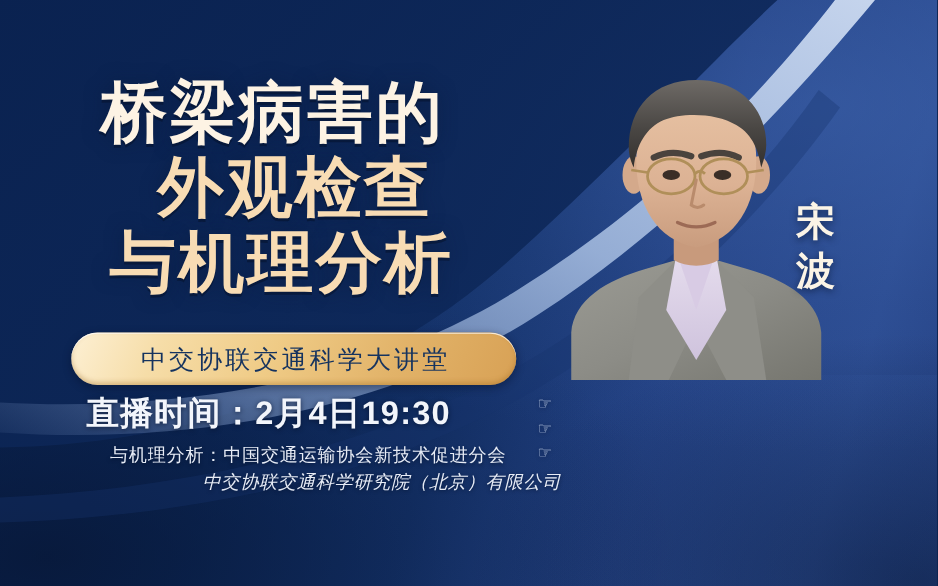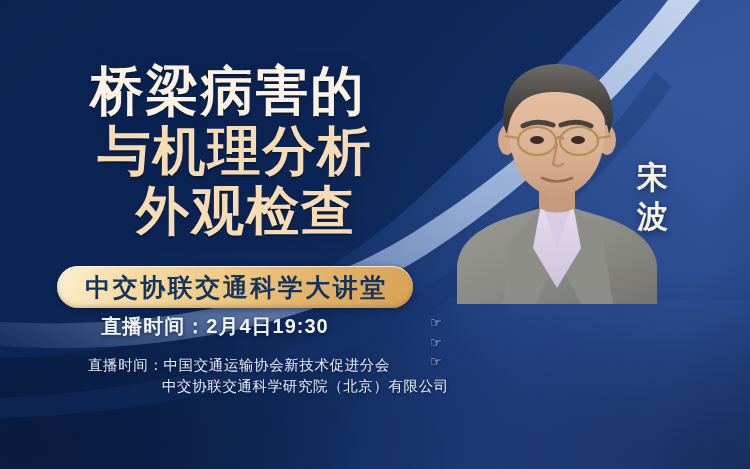--- a/index.html
+++ b/index.html
@@ -55,21 +55,21 @@
     left: 441px;
     top: 52px;
     width: 232px;
     height: 252px;
   }
   .photo-svg { display: block; }
 
   
   .headline {
     position: absolute;
-    left: 16px;
+    left: 6px;
     top: 64px;
     width: 430px;
     text-align: center;
     line-height: 1.0;
   }
   .hl-line {
     font-size: 53px;
     font-weight: 700;
     letter-spacing: 2px;
     white-space: nowrap;
@@ -98,56 +98,56 @@
         #d8a155 100%);
     box-shadow:
       inset 0 1px 0 rgba(255,255,255,0.75),
       inset 0 -2px 4px rgba(150,95,20,0.35),
       0 2px 7px rgba(4,14,36,0.45);
     display: flex;
     align-items: center;
     justify-content: center;
   }
   .pill-text {
-    font-size: 25px;
-    font-weight: 700;
+    font-size: 20px;
+    font-weight: 400;
     letter-spacing: 2.5px;
     color: #15335f;
     white-space: nowrap;
     padding-left: 3px;
   }
 
   
   .livetime {
     position: absolute;
     left: 0;
     top: 313px;
     width: 430px;
     text-align: center;
-    font-size: 20px;
+    font-size: 26px;
     font-weight: 600;
     letter-spacing: 1px;
     color: #f2f5fb;
     white-space: nowrap;
     text-shadow: 0 1px 4px rgba(5,16,40,0.7);
   }
 
   
   .organizers {
     position: absolute;
     left: 88px;
     top: 355px;
     font-size: 14.5px;
     line-height: 21px;
     color: #e7ecf6;
     letter-spacing: 0.6px;
     white-space: nowrap;
     text-shadow: 0 1px 3px rgba(5,16,40,0.65);
   }
-  .org-line-2 { padding-left: 74px; }
+  .org-line-2 { padding-left: 74px; font-style: italic; }
 
   
   .speaker-name {
     position: absolute;
     left: 630px;
     top: 158px;
     width: 46px;
     text-align: center;
     font-size: 31px;
     font-weight: 700;
@@ -300,32 +300,32 @@
 
         <path d="M 116 92 L 112 112 q 5 4 10 0" stroke="#b98b6c" stroke-width="2.4" fill="none" stroke-linecap="round"></path>
 
         <path d="M 101 126 q 15 7 30 0" stroke="#9c6a55" stroke-width="2.6" fill="none" stroke-linecap="round"></path>
       </g>
     </svg>
   </div>
 
   <div class="headline">
     <div class="hl-line hl-1">桥梁病害的</div>
+    <div class="hl-line hl-2">外观检查</div>
     <div class="hl-line hl-3">与机理分析</div>
-    <div class="hl-line hl-2">外观检查</div>
   </div>
 
   <div class="pill">
     <span class="pill-text">中交协联交通科学大讲堂</span>
   </div>
 
   <div class="livetime">直播时间：2月4日19:30</div>
 
   <div class="organizers">
-    <div class="org-line-1">直播时间：中国交通运输协会新技术促进分会</div>
+    <div class="org-line-1">与机理分析：中国交通运输协会新技术促进分会</div>
     <div class="org-line-2">中交协联交通科学研究院（北京）有限公司</div>
   </div>
 
   <div class="speaker-name">
     <span>宋</span>
     <span>波</span>
   </div>
 
   <div class="credentials">
     <div class="cred-row">

